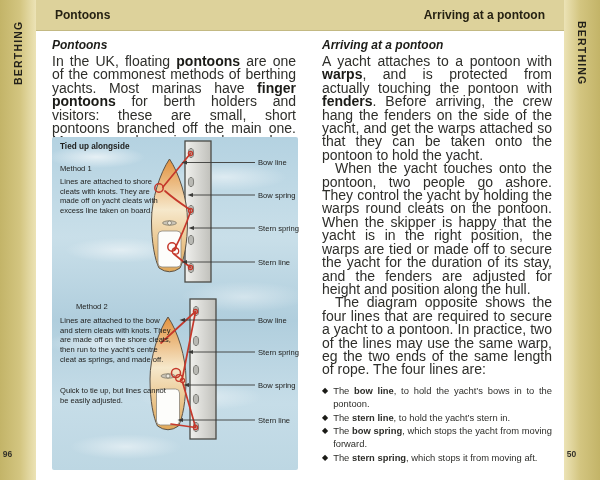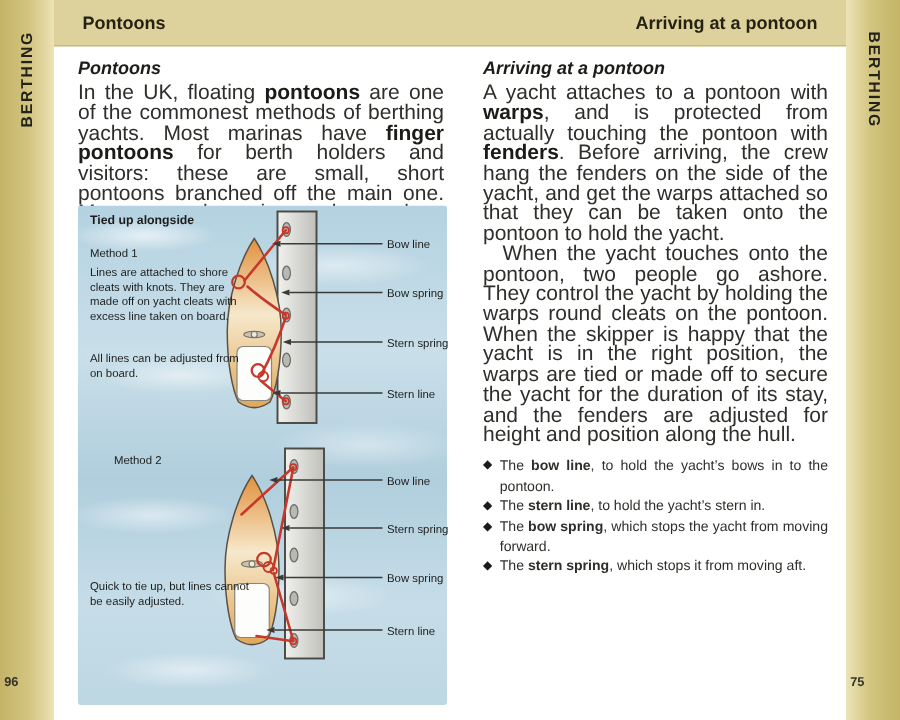--- a/index.html
+++ b/index.html
@@ -64,21 +64,21 @@
 <body>
 
 <div class="spread">
 
   <div class="tab tab-left">
     <div class="vtext flip">BERTHING</div>
     <div class="pagenum">96</div>
   </div>
   <div class="tab tab-right">
     <div class="vtext">BERTHING</div>
-    <div class="pagenum">75</div>
+    <div class="pagenum">50</div>
   </div>
 
   <div class="header-band">
     <span class="header-title">Pontoons</span>
     <span class="header-title">Arriving at a pontoon</span>
   </div>
 
   <div class="page page-left">
     <h2 class="sec">Pontoons</h2>
     <p class="body-p"><span>In the UK, floating </span><b>pontoons</b><span> are one of the commonest methods of berthing yachts. Most marinas have </span><b>finger pontoons</b><span> for berth holders and visitors: these are small, short pontoons branched off the main one. Many popular rivers have long pontoons for visitors, in mid-stream or attached to the shore.</span></p>
@@ -177,38 +177,39 @@
             <polygon points="135.5,215 141,213 141,217"></polygon>
           <polygon points="131.5,248 137,246 137,250"></polygon>
             <polygon points="125.5,283 131,281 131,285"></polygon>
         </g>
       </g>
     </svg>
 
     <div class="dg-text dg-title" style="left:8px;top:5px;text-align:right;">Tied up alongside</div>
     <div class="dg-text" style="left:8px;top:27px;">Method 1</div>
     <p class="dg-text" style="left:8px;top:40px;width:102px;">Lines are attached to shore cleats with knots. They are made off on yacht cleats with excess line taken on board.</p>
-    <p class="dg-text" style="left:8px;top:97px;width:102px;">All lines can be adjusted from on board.</p>
     <div class="dg-label" style="top:21px;">Bow line</div>
     <div class="dg-label" style="top:53.5px;">Bow spring</div>
     <div class="dg-label" style="top:86.5px;">Stern spring</div>
     <div class="dg-label" style="top:120.5px;">Stern line</div>
 
     <div class="dg-text" style="left:24px;top:165px;text-align:center;">Method 2</div>
+    <p class="dg-text" style="left:8px;top:179px;width:112px;">Lines are attached to the bow and stern cleats with knots. They are made off on the shore cleats, then run to the yacht’s centre cleat as springs, and made off.</p>
     <p class="dg-text" style="left:8px;top:249px;width:112px;">Quick to tie up, but lines cannot be easily adjusted.</p>
     <div class="dg-label" style="top:178.5px;">Bow line</div>
     <div class="dg-label" style="top:210.5px;">Stern spring</div>
     <div class="dg-label" style="top:243.5px;">Bow spring</div>
     <div class="dg-label" style="top:278.5px;">Stern line</div>
   </div>
 
   <div class="page page-right">
     <h2 class="sec">Arriving at a pontoon</h2>
     <p class="body-p"><span>A yacht attaches to a pontoon with </span><b>warps</b><span>, and is protected from actually touching the pontoon with </span><b>fenders</b><span>. Before arriving, the crew hang the fenders on the side of the yacht, and get the warps attached so that they can be taken onto the pontoon to hold the yacht.</span></p>
     <p class="body-p indent">When the yacht touches onto the pontoon, two people go ashore. They control the yacht by holding the warps round cleats on the pontoon. When the skipper is happy that the yacht is in the right position, the warps are tied or made off to secure the yacht for the duration of its stay, and the fenders are adjusted for height and position along the hull.</p>
+    <p class="body-p indent">The diagram opposite shows the four lines that are required to secure a yacht to a pontoon. In practice, two of the lines may use the same warp, eg the two ends of the same length of rope. The four lines are:</p>
     <ul class="bullets">
       <li>
           <span class="mark">◆</span>
           <span class="btext"><span>The </span><b>bow line</b><span>, to hold the yacht’s bows in to the pontoon.</span></span>
         </li>
       <li>
           <span class="mark">◆</span>
           <span class="btext"><span>The </span><b>stern line</b><span>, to hold the yacht’s stern in.</span></span>
         </li>
       <li>

